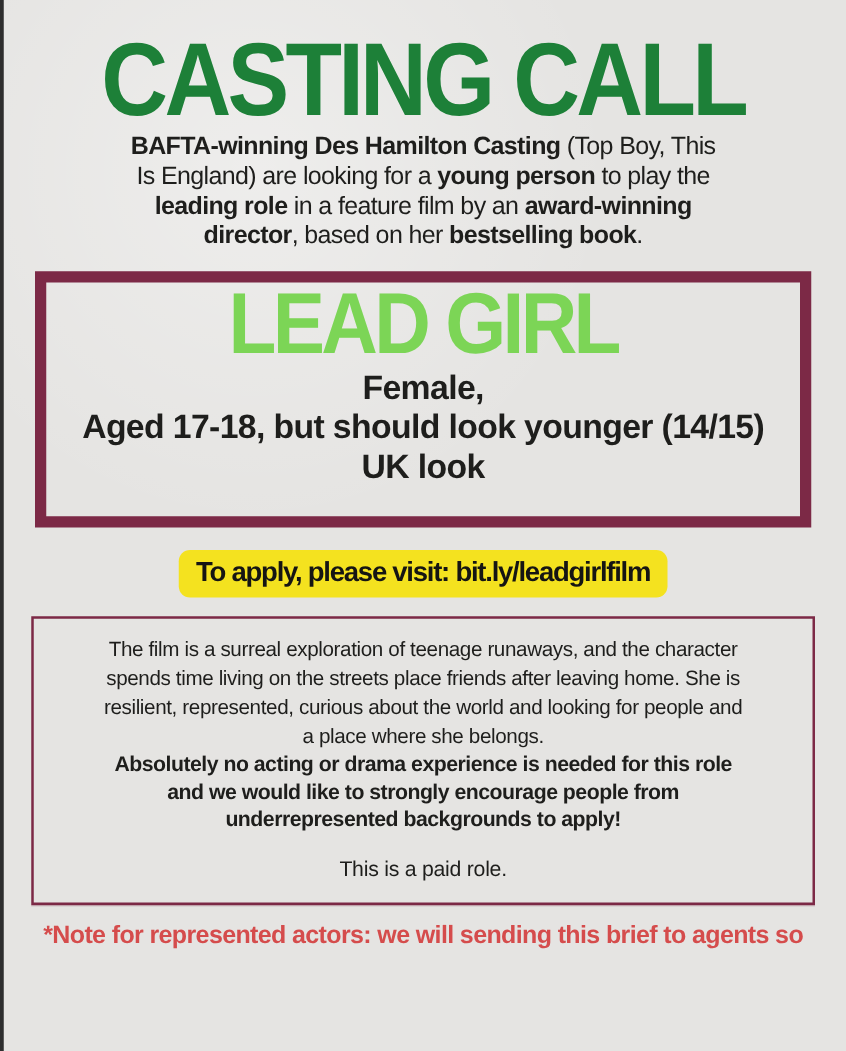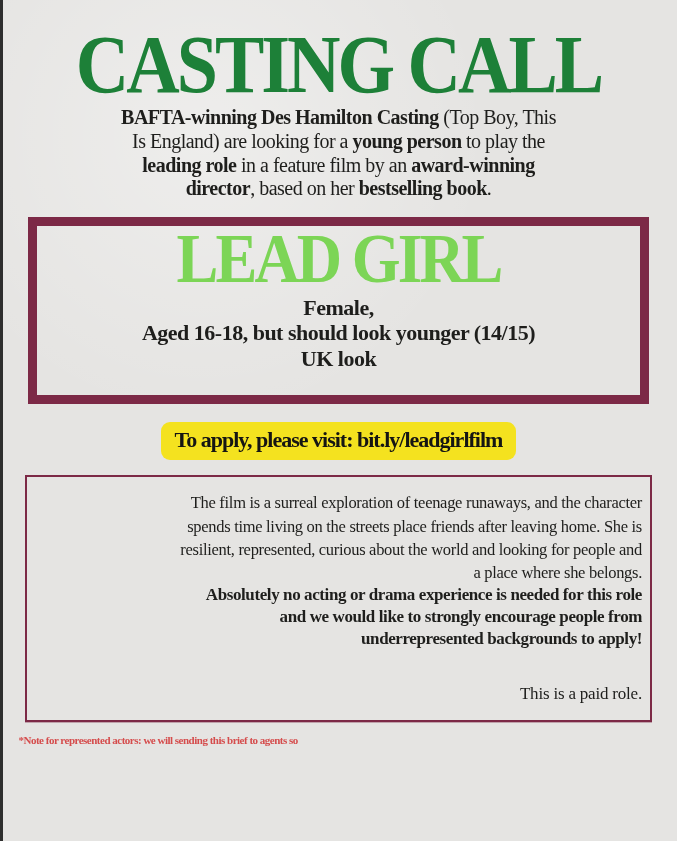--- a/index.html
+++ b/index.html
@@ -15,21 +15,20 @@
     overflow: hidden;
     position: relative;
   }
   .flyer {
     position: relative;
     width: 677px;
     height: 678px;
     background:
       radial-gradient(circle at 30% 20%, rgba(255,255,255,0.35), rgba(255,255,255,0) 40%),
       #e5e4e2;
-    font-family: Liberation Serif, serif;
   }
   .edge-line {
     position: absolute;
     left: 0; top: 0;
     width: 3px; height: 841px;
     background: #2e2e2e;
   }
   .title {
     margin: 0 auto;
     padding-top: 20px;
@@ -64,21 +63,21 @@
     font-weight: 700;
     line-height: 0.98;
     letter-spacing: -3px;
     color: #7cd556;
     transform: scale(0.98, 1.08);
     transform-origin: center center;
     white-space: nowrap;
   }
   .role-details {
     margin-top: 4px;
-    font-size: 22px;
+    font-size: 27px;
     font-weight: 700;
     line-height: 1.16;
     letter-spacing: -0.5px;
     color: #1e1e1c;
   }
   .apply-bar {
     display: block;
     width: fit-content;
     margin: 18px auto 0;
     background: #f4e21f;
@@ -87,72 +86,73 @@
     font-size: 22px;
     font-weight: 700;
     letter-spacing: -1px;
     color: #151513;
   }
   .desc-box {
     margin: 15px 25px 0;
     border: 2px solid #7c2946;
     box-shadow: 0 1px 0 rgba(124,41,70,0.35);
     padding: 14px 8px 16px;
-    text-align: right;
+    text-align: center;
   }
   .desc-p1 {
     font-size: 16.5px;
     line-height: 1.4;
     letter-spacing: -0.3px;
   }
   .desc-p2 {
     margin-top: 0;
     font-size: 17px;
     font-weight: 700;
     line-height: 1.3;
     letter-spacing: -0.4px;
   }
   .desc-p3 {
-    margin-top: 34px;
+    margin-top: 18px;
     font-size: 17px;
     letter-spacing: -0.2px;
   }
   .contact {
     margin: 20px auto 0;
     width: 665px;
     text-align: center;
     font-size: 18px;
     line-height: 1.3;
     letter-spacing: -0.6px;
   }
   .agents-note {
     margin: 11px auto 0;
     width: 640px;
-    font-size: 11px;
+    text-align: center;
+    font-size: 20px;
     font-weight: 700;
     line-height: 1.3;
     letter-spacing: -0.5px;
     color: #d54c4c;
   }
 </style>
 </head>
 <body>
 
 <div class="flyer">
   <div class="edge-line"></div>
 
   <div class="title">CASTING CALL</div>
 
   <div class="intro"><span style="font-weight: 700;">BAFTA-winning Des Hamilton Casting</span><span> (Top Boy, This</span><br><span>Is England) are looking for a </span><span style="font-weight: 700;">young person</span><span> to play the</span><br><span style="font-weight: 700;">leading role</span><span> in a feature film by an </span><span style="font-weight: 700;">award-winning</span><br><span style="font-weight: 700;">director</span><span>, based on her </span><span style="font-weight: 700;">bestselling book</span><span>.</span></div>
 
   <div class="role-box">
     <div class="role-title">LEAD GIRL</div>
     <div class="role-details">
         <div>Female,</div>
-        <div>Aged 16-18, but should look younger (14/15)</div>
+        <div>Aged 17-18, but should look younger (14/15)</div>
         <div>UK look</div>
       </div>
   </div>
 
   <div class="apply-bar"><span>To apply, please visit: </span><span>bit.ly/leadgirlfilm</span></div>
 
   <div class="desc-box">
     <div class="desc-p1">
         <div>The film is a surreal exploration of teenage runaways, and the character</div>
         <div>spends time living on the streets place friends after leaving home. She is</div>

